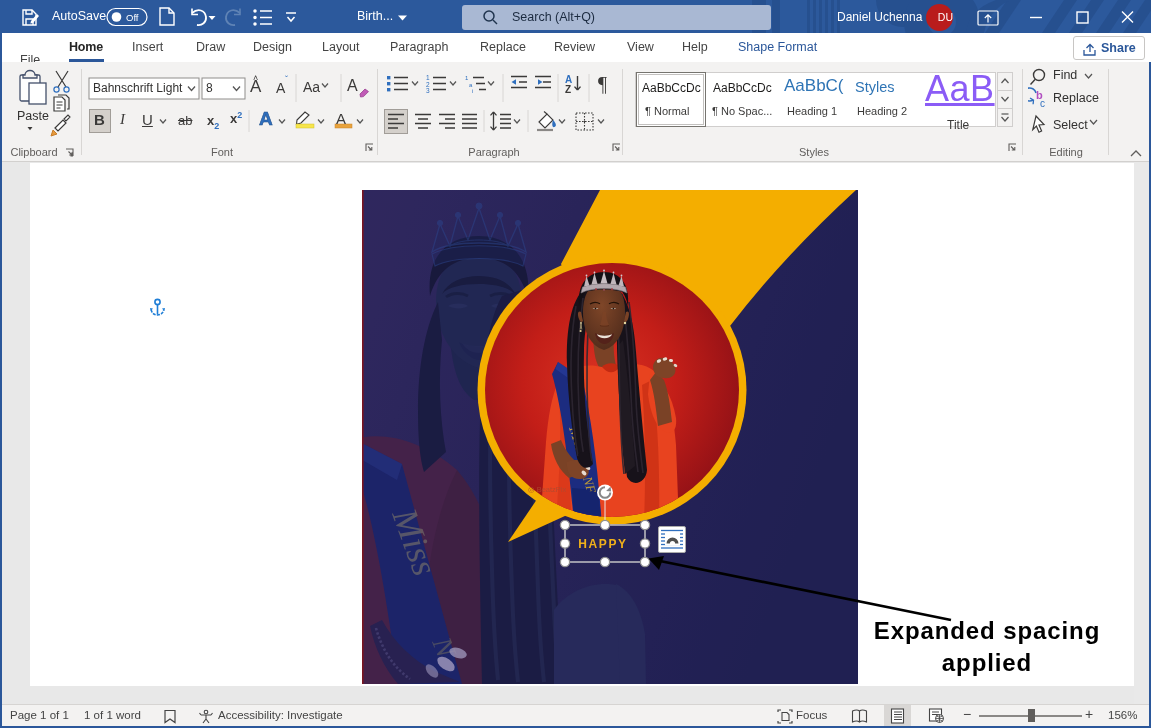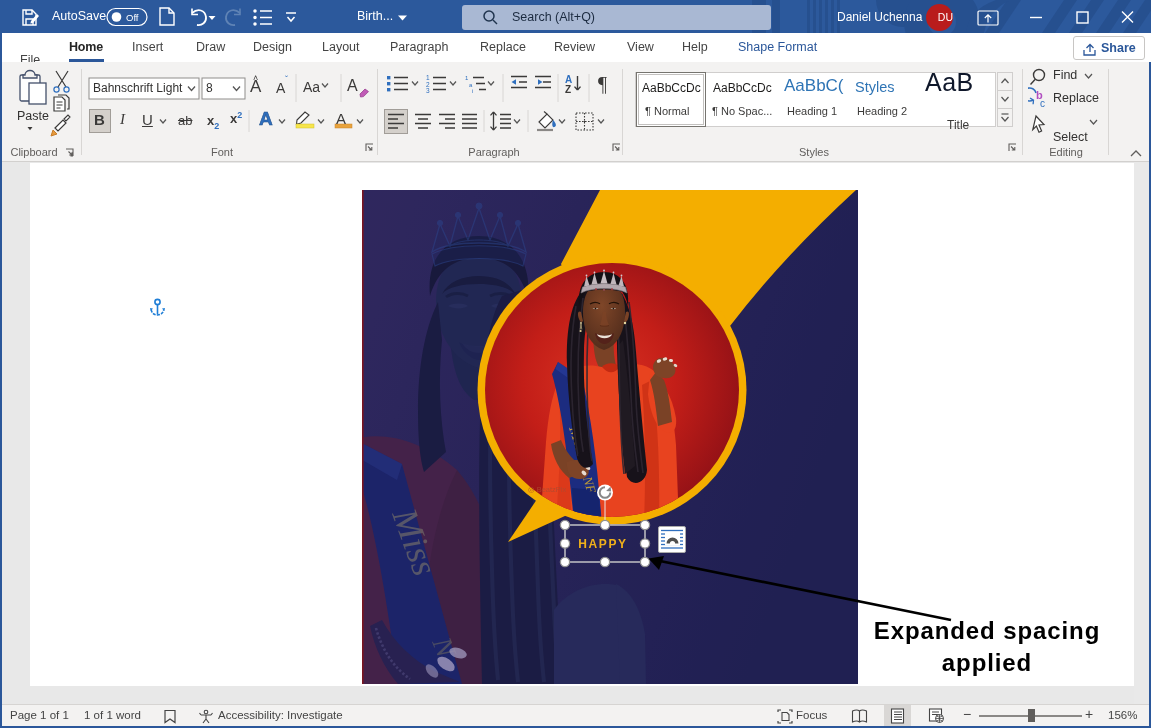--- a/index.html
+++ b/index.html
@@ -324,21 +324,21 @@
     <div class="abs" style="left:635px;top:10px;width:361px;height:55px;background:#fff;border:1px solid #d0cecd;"></div>
     <div class="abs" style="left:636px;top:10px;width:70px;height:55px;background:#fff;border:1.5px solid #76746f;outline:1px solid #c3c1bf;outline-offset:-3.5px;"></div>
     <div class="abs" style="left:642px;top:19px;font-size:12px;color:#1d1c1b;">AaBbCcDc</div>
     <div class="abs" style="left:645px;top:43px;font-size:11px;color:#3b3a39;">¶ Normal</div>
     <div class="abs" style="left:713px;top:19px;font-size:12px;color:#1d1c1b;">AaBbCcDc</div>
     <div class="abs" style="left:712px;top:43px;font-size:11px;color:#3b3a39;">¶ No Spac...</div>
     <div class="abs" style="left:784px;top:14px;font-size:17px;color:#2e74b5;">AaBbC(</div>
     <div class="abs" style="left:787px;top:43px;font-size:11px;color:#3b3a39;">Heading 1</div>
     <div class="abs" style="left:855px;top:17px;font-size:14.5px;color:#2e74b5;">Styles</div>
     <div class="abs" style="left:857px;top:43px;font-size:11px;color:#3b3a39;">Heading 2</div>
-    <div class="abs" style="left:925px;top:6px;font-size:25px;color:#0f172a;font-family:'Liberation Sans';font-weight:300;letter-spacing:0.5px;">AaB</div>
+    <div class="abs" style="left:925px;top:6px;font-size:36px;color:#8b5cf6;font-family:'Liberation Sans';font-weight:300;letter-spacing:0.5px;text-decoration:underline;">AaB</div>
     <div class="abs" style="left:947px;top:56px;font-size:12px;color:#3b3a39;">Title</div>
     <svg class="abs" style="left:997px;top:10px" width="16" height="55" viewBox="0 0 16 55">
       <rect x="0.5" y="0.5" width="15" height="54" fill="#f3f2f1" stroke="#d0cecd"></rect>
       <line x1="0.5" y1="18.5" x2="15.5" y2="18.5" stroke="#d0cecd"></line>
       <line x1="0.5" y1="36.5" x2="15.5" y2="36.5" stroke="#d0cecd"></line>
       <path d="M4.5 11 l3.5-4 3.5 4" fill="none" stroke="#555" stroke-width="1.2"></path>
       <path d="M4.5 25 l3.5 4 3.5-4" fill="none" stroke="#555" stroke-width="1.2"></path>
       <path d="M4.5 42 h7" stroke="#555" stroke-width="1.2"></path>
       <path d="M4.5 45 l3.5 4 3.5-4" fill="none" stroke="#555" stroke-width="1.2"></path>
     </svg>
@@ -350,21 +350,21 @@
       <path d="M8 31 a6.5 6.5 0 1 0 -3 7" fill="none" stroke="#2f6fbe" stroke-width="1.5"></path>
       <path d="M2 36 l3.5 2.2 -0.4 4" fill="none" stroke="#2f6fbe" stroke-width="1.3"></path>
       <text x="12" y="45" font-size="10" fill="#2f6fbe" font-family="Liberation Sans">c</text>
       <path d="M8 54 l8 8.5 -5 0.5 2.6 6 -2.6 1.2 -2.6-6.2 -3.6 3.6 z" fill="#fff" stroke="#3b3a39" stroke-width="1.2"></path>
     </svg>
     <div class="abs" style="left:1053px;top:6px;font-size:12.5px;color:#323130;">Find</div>
     <svg class="abs" style="left:1084px;top:10px" width="10" height="8">
         <path d="M1 2 l3.5 4 3.5-4" fill="none" stroke="#555" stroke-width="1.2"></path>
       </svg>
     <div class="abs" style="left:1053px;top:29px;font-size:12.5px;color:#323130;">Replace</div>
-    <div class="abs" style="left:1053px;top:68px;font-size:12.5px;color:#323130;">Select</div>
+    <div class="abs" style="left:1053px;top:56px;font-size:12.5px;color:#323130;">Select</div>
     <svg class="abs" style="left:1089px;top:56px" width="10" height="8">
         <path d="M1 2 l3.5 4 3.5-4" fill="none" stroke="#555" stroke-width="1.2"></path>
       </svg>
   </div>
   <div id="doc">
     <div id="page"></div>
     <div id="scrollstrip"></div>
 
     <svg class="abs" style="left:149px;top:135px" width="17" height="19" viewBox="0 0 17 19">
       <g fill="none" stroke="#1f7ed6" stroke-width="1.6">

